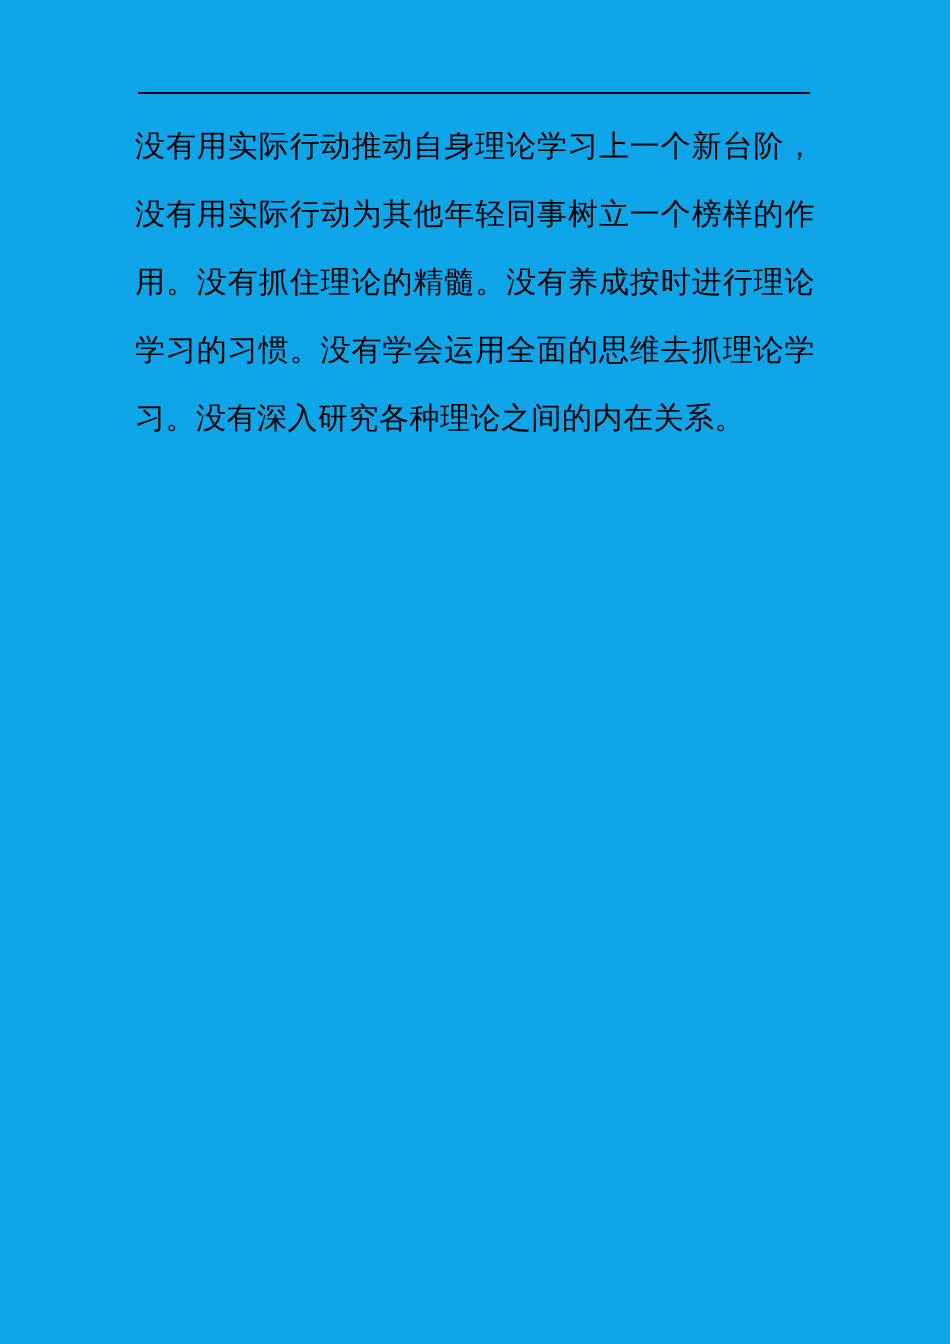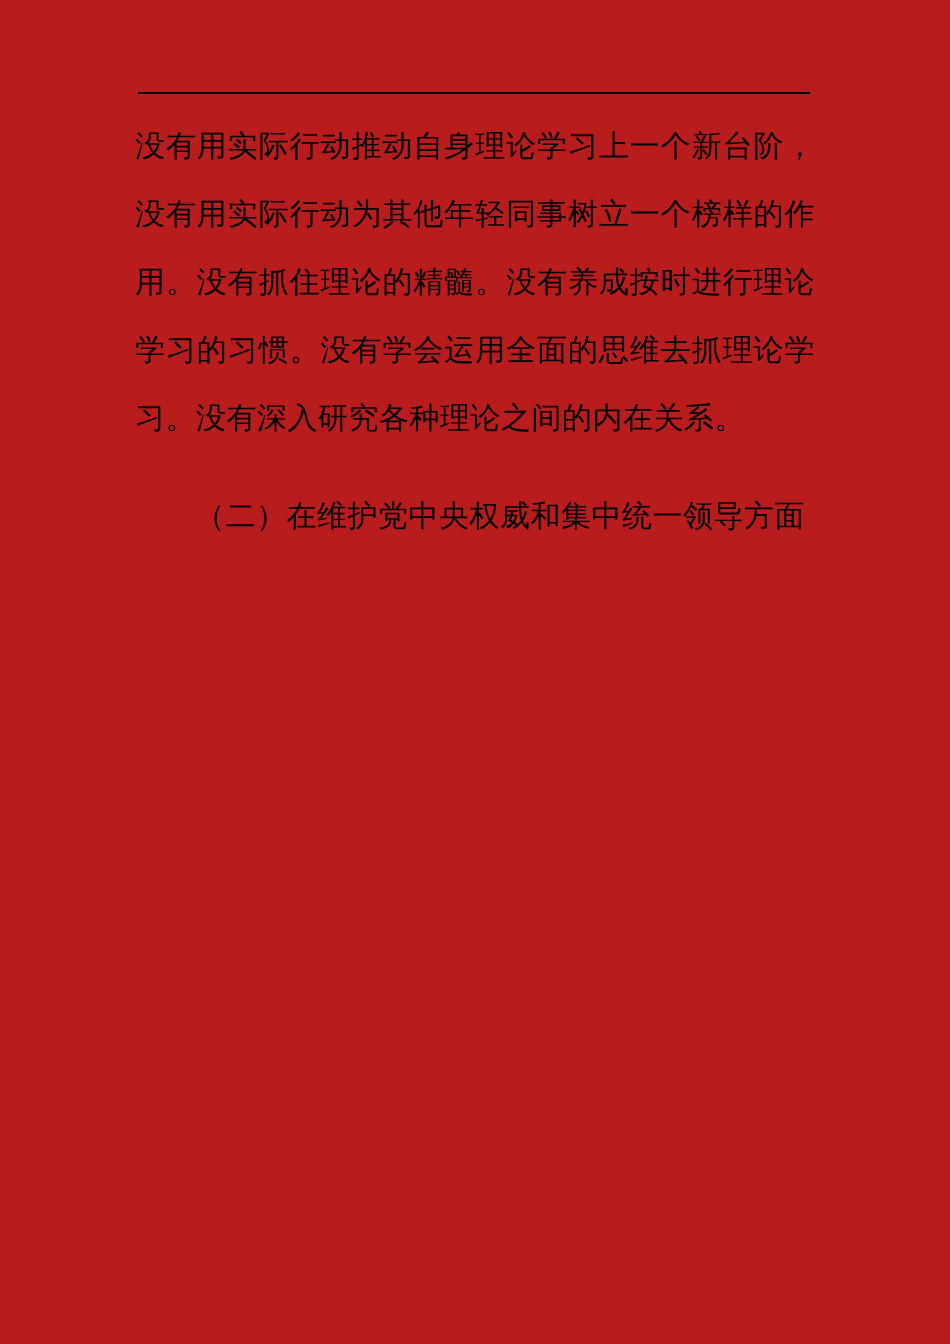--- a/index.html
+++ b/index.html
@@ -11,21 +11,21 @@
     width: 950px;
     height: 1344px;
     font-family: "DejaVu Sans", "Liberation Sans", sans-serif;
     color: #000000;
     overflow: hidden;
   }
   .page {
     position: relative;
     width: 950px;
     height: 1344px;
-    background: #b91c1c;
+    background: #0ea5e9;
     box-sizing: border-box;
     padding: 0 54px;
   }
   .header-rule {
     position: absolute;
     top: 92px;
     left: 138px;
     width: 672px;
     height: 0;
     border-top: 2px solid #000000;
@@ -61,16 +61,15 @@
 </head>
 <body>
 
 <div class="page">
 
   <div class="header-rule"></div>
 
   <div class="content">
     <p class="para">没有用实际行动推动自身理论学习上一个新台阶，没有用实际行动为其他年轻同事树立一个榜样的作用。没有抓住理论的精髓。没有养成按时进行理论学习的习惯。没有学会运用全面的思维去抓理论学习。没有深入研究各种理论之间的内在关系。</p>
     <div class="gap-small"></div>
-    <p class="para indent">（二）在维护党中央权威和集中统一领导方面</p>
   </div>
 
 </div>
 
 </body></html>

